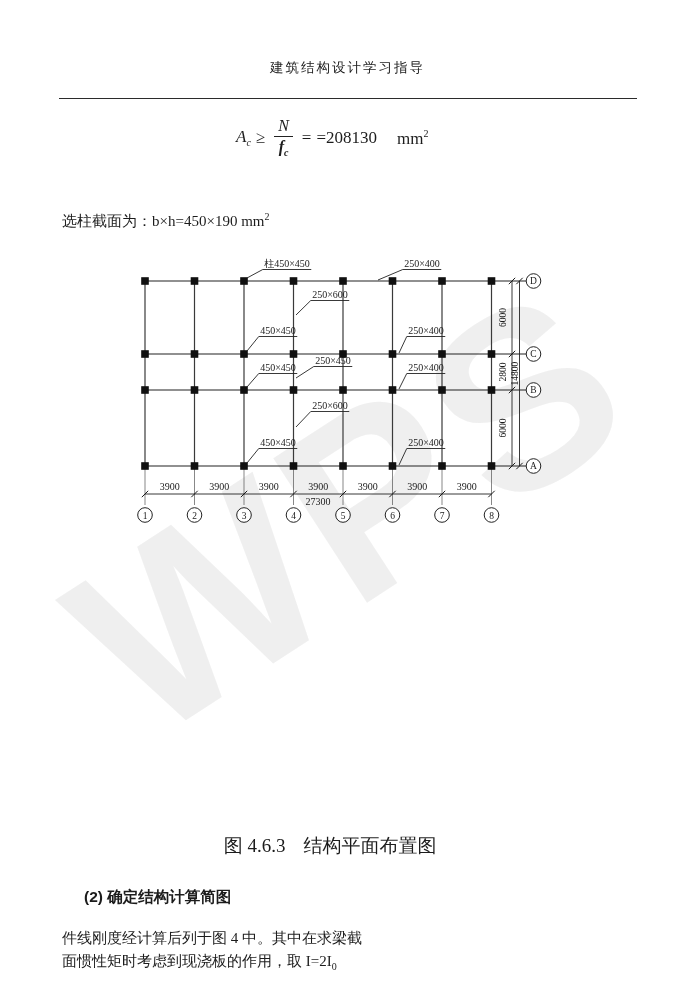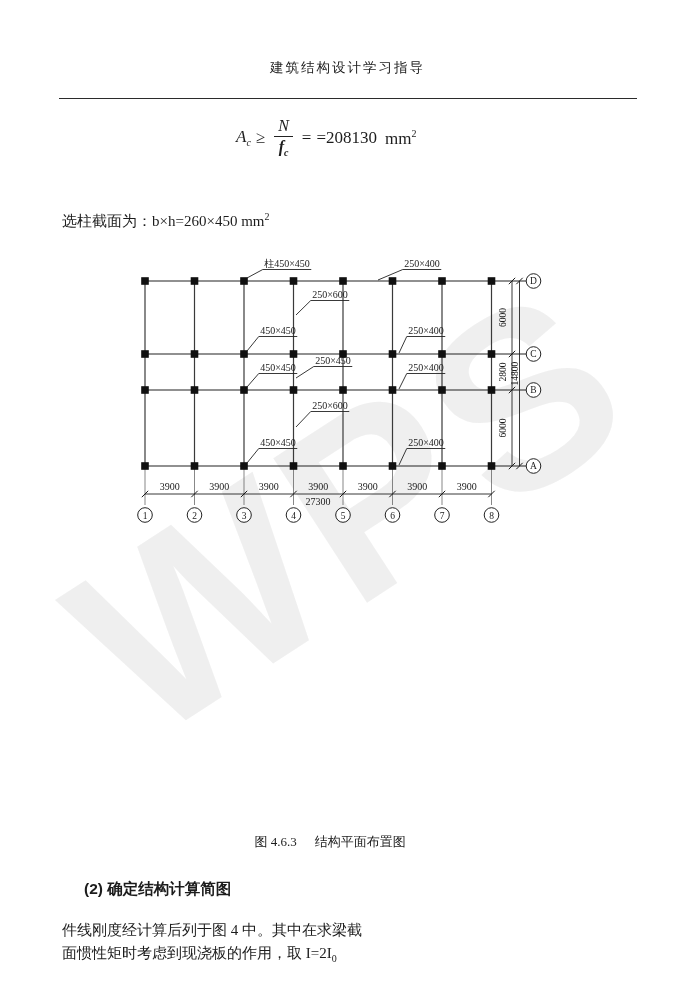--- a/index.html
+++ b/index.html
@@ -14,26 +14,26 @@
   .hdr{top:59px;left:0;width:695px;text-align:center;font-size:13.5px;letter-spacing:2px;}
   .hdr-rule{top:80px;left:59px;width:578px;border-top:1.6px solid #2b2b2b;height:0;}
   .bigform{top:93px;left:236px;height:52px;display:flex;align-items:center;font-size:17px;}
   .bigform .op{margin:0 5px;}
   .it{font-style:italic;}
   sup,sub{font-size:10px;}
   .frac{display:inline-flex;flex-direction:column;align-items:center;vertical-align:middle;margin:0 4px;line-height:1.15;}
   .frac .num{border-bottom:1.3px solid #222;padding:0 4px 1px;}
   .frac .den{padding-top:1px;font-weight:bold;}
   .bigform .frac{font-size:16px;}
-  .unit{margin-left:8px;}
+  .unit{margin-left:20px;}
   .selline{top:140px;left:62px;font-size:15px;}
   .sec-head{top:470px;left:84px;font-size:15.5px;font-weight:bold;font-family:"Liberation Sans",sans-serif;}
   .para{top:489px;left:62px;width:336px;font-size:15px;line-height:23.4px;}
   .para .indent{padding-left:30px;}
-  .cap{font-size:13px;}
+  .cap{font-size:19px;}
   .cap .t2{margin-left:18px;}
   svg{display:block;}
 </style>
 </head>
 <body>
 
 <div class="page">
   <div class="watermark">WPS</div>
 
   <div class="abs hdr z">建筑结构设计学习指导</div>
@@ -45,21 +45,21 @@
     <span class="frac">
       <span class="num it">N</span>
       <span class="den"><span class="it">f</span><sub class="it">c</sub></span>
     </span>
     <span class="op">=</span>
     <span>=208130</span>
     <span class="unit"><span>mm</span><sup>2</sup></span>
   </div>
 
   <div class="abs selline z">
-    <span>选柱截面为：b×h=260×450 mm</span><sup>2</sup>
+    <span>选柱截面为：b×h=450×190 mm</span><sup>2</sup>
   </div>
 
   <svg id="plan-svg" class="abs z" style="left:120px;top:166px;" width="450" height="300" viewBox="0 0 450 300">
       <line x1="25" y1="24" x2="406" y2="24" stroke="#222" stroke-width="1.1"></line>
       <line x1="25" y1="97" x2="406" y2="97" stroke="#222" stroke-width="1.1"></line>
       <line x1="25" y1="133" x2="406" y2="133" stroke="#222" stroke-width="1.1"></line>
       <line x1="25" y1="209" x2="406" y2="209" stroke="#222" stroke-width="1.1"></line>
       <line x1="25" y1="24" x2="25" y2="209" stroke="#3a3a3a" stroke-width="1.2"></line>
       <line x1="25" y1="209" x2="25" y2="248" stroke="#555" stroke-width="0.7"></line>
       <line x1="74.5" y1="24" x2="74.5" y2="209" stroke="#3a3a3a" stroke-width="1.2"></line>

